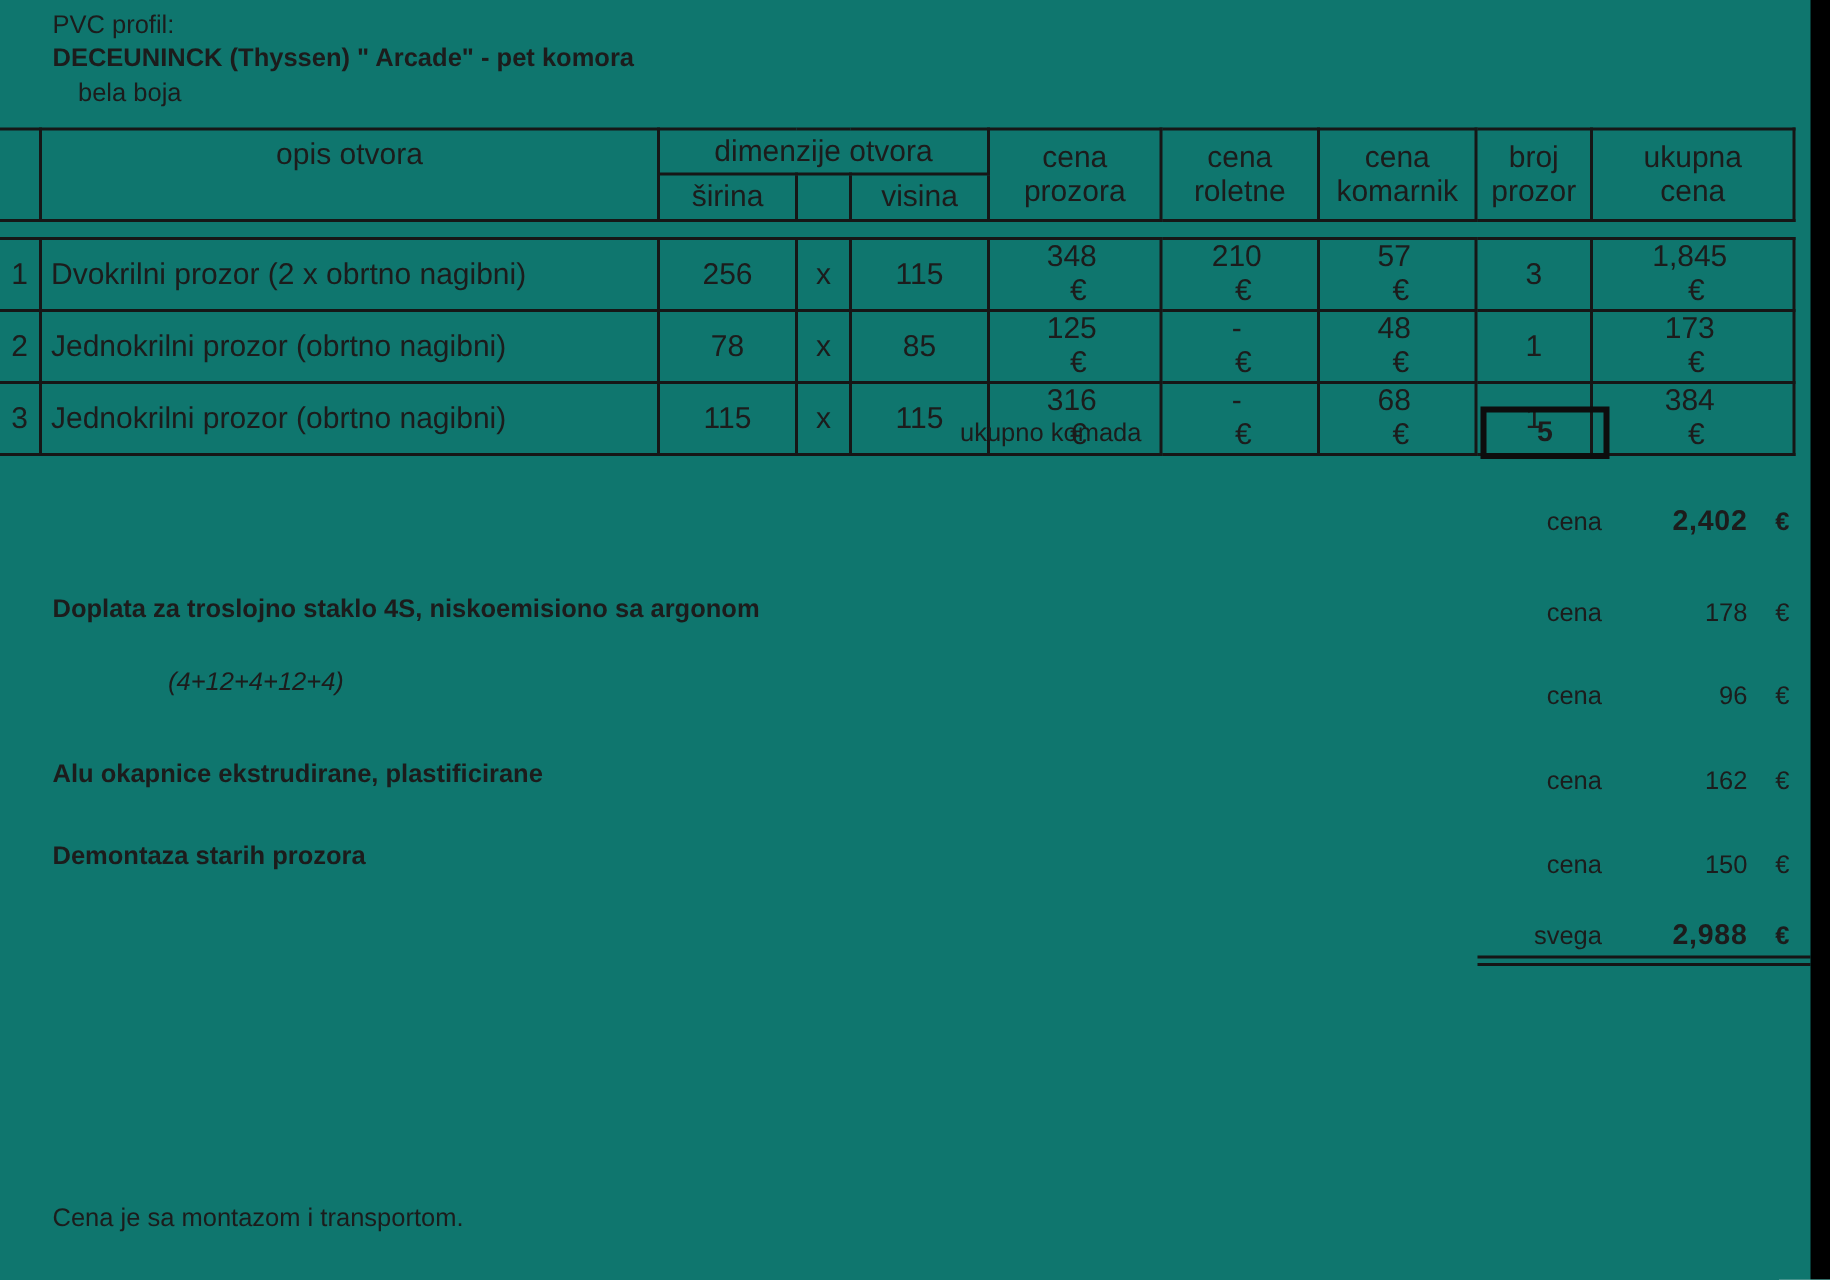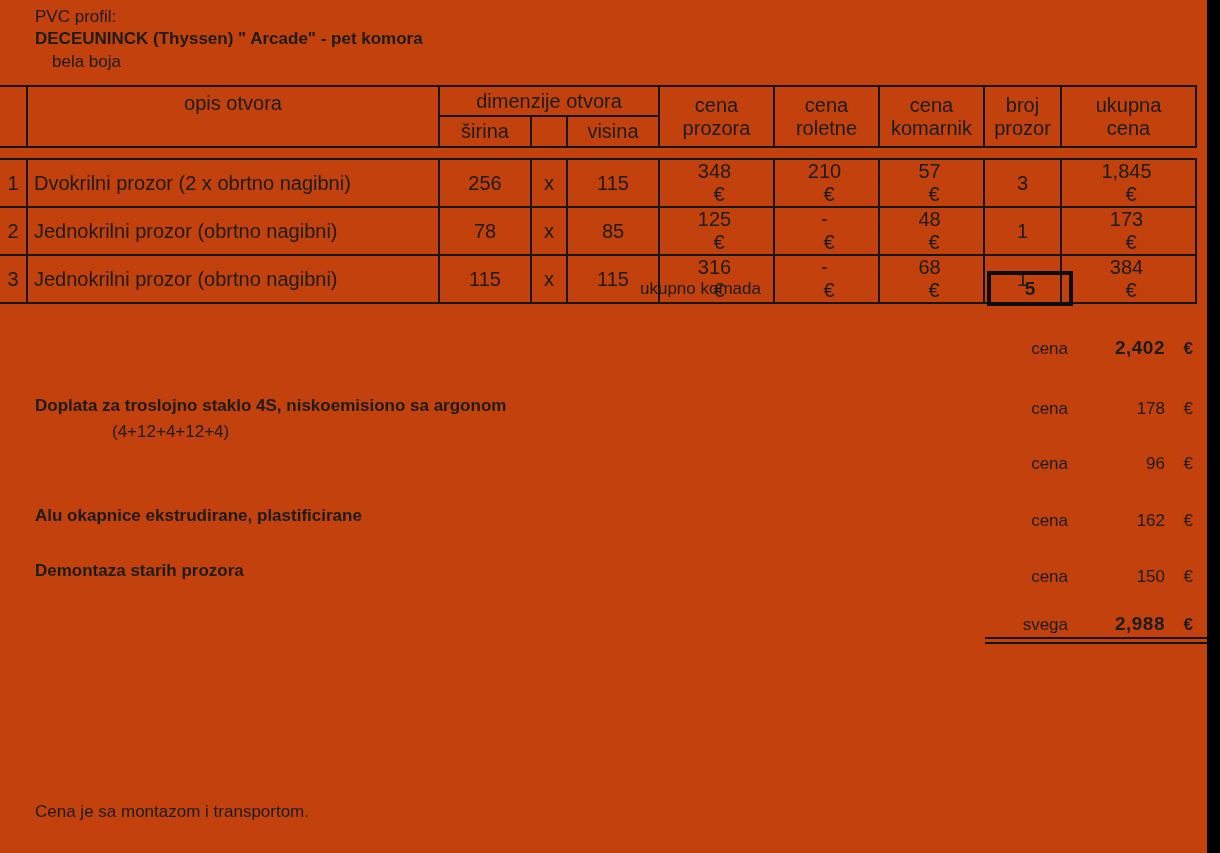--- a/index.html
+++ b/index.html
@@ -3,21 +3,21 @@
 <meta charset="utf-8">
 <style>
   html,body { margin:0; padding:0; }
   body {
     font-family: "Liberation Sans", sans-serif;
     background:#e9e9e9;
   }
   #page {
     position:relative;
     width:1220px; height:853px;
-    background:#c2410c;
+    background:#0f766e;
     overflow:hidden;
     color:#1c1c1c;
   }
   .abs { position:absolute; }
   .txt { font-size:17px; line-height:1.2; white-space:nowrap; }
   .bold { font-weight:bold; }
 
   
   #edge-bar {
     position:absolute; top:0; right:0; width:13px; height:853px;
@@ -231,21 +231,21 @@
   <div class="abs txt" style="top:279px; left:640px;">ukupno komada</div>
   <div id="total-box">5</div>
 
   <div class="price-row" style="top:337px;">
     <span class="plabel">cena</span>
     <span class="pval big">2,402</span>
     <span class="pcur bold">€</span>
   </div>
 
   <div class="abs txt bold" style="top:396px; left:35px;">Doplata za troslojno staklo 4S, niskoemisiono sa argonom</div>
-  <div class="abs txt" style="top:422px; left:112px;">(4+12+4+12+4)</div>
+  <div class="abs txt" style="top:445px; left:112px;font-style:italic;">(4+12+4+12+4)</div>
   <div class="price-row" style="top:399px;">
     <span class="plabel">cena</span>
     <span class="pval">178</span>
     <span class="pcur">€</span>
   </div>
 
   <div class="price-row" style="top:454px;">
     <span class="plabel">cena</span>
     <span class="pval">96</span>
     <span class="pcur">€</span>

